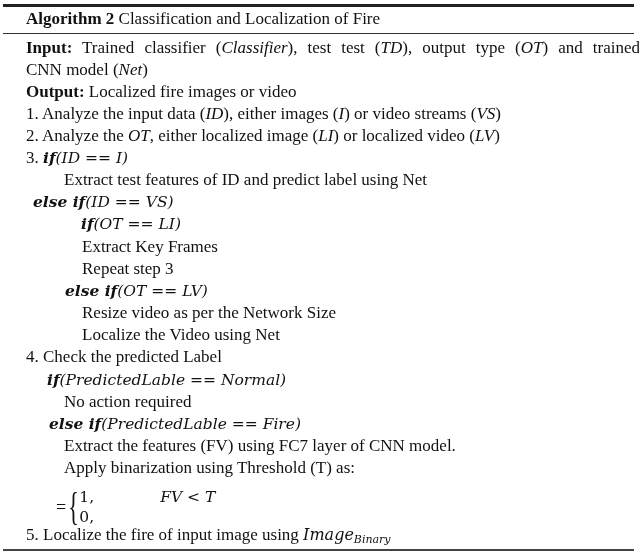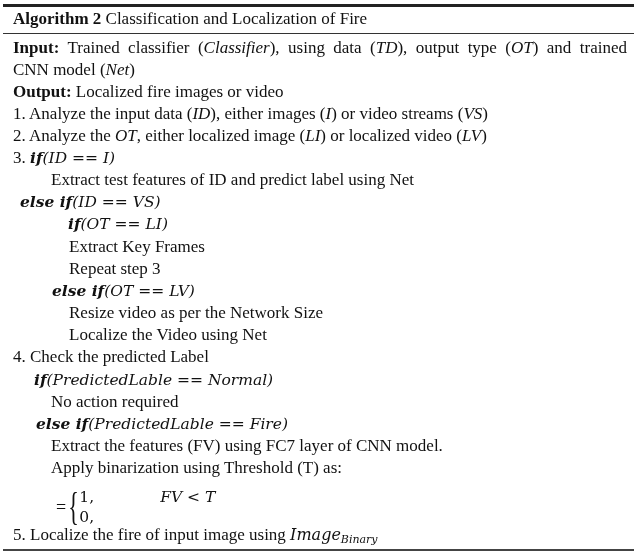--- a/index.html
+++ b/index.html
@@ -2,21 +2,21 @@
 <html><head>
 <meta charset="utf-8">
 <style>
   html, body { margin: 0; padding: 0; background: #ffffff; }
   body { width: 639px; height: 553px; position: relative; overflow: hidden;
          font-family: "Liberation Serif", "DejaVu Serif", serif; color: #111; }
   .rule { position: absolute; left: 3px; width: 631px; background: #222; }
   .rule.top { top: 4px; height: 3px; }
   .rule.mid { top: 33px; height: 1px; background: #333; }
   .rule.bot { top: 549px; height: 2px; background: #444; }
-  .line { position: absolute; white-space: nowrap; font-size: 17px; line-height: 22px; }
+  .line { position: absolute; white-space: nowrap; font-size: 17px; line-height: 22px; margin-left: 13px; }
   .title { left: 13px; top: 8px; font-size: 17px; }
   .b { font-weight: bold; }
   .i { font-style: italic; }
   .math { font-family: "DejaVu Serif", serif; font-style: italic; font-size: 15.5px; }
   .kw { font-family: "DejaVu Serif", serif; font-style: italic; font-weight: bold; font-size: 15.5px; }
   .justify { left: 13px; width: 614px; text-align: justify; text-align-last: justify; }
   sub.msub { font-family: "DejaVu Serif", serif; font-style: italic; font-size: 11px; vertical-align: -3px; }
   .eq { position: absolute; left: 51px; top: 485px; height: 44px; display: flex; align-items: center; }
   .eq .lhs { font-family: "DejaVu Serif", serif; font-style: italic; font-size: 16px; }
   .eq .eqsign { font-size: 18px; margin: 0 4px 0 5px; }
@@ -35,21 +35,21 @@
 
   <div class="line title">
     <span class="b">Algorithm 2</span>
     <span>Classification and Localization of Fire</span>
   </div>
 
   <div class="rule mid"></div>
 
   <div class="line justify" style="top:37px;">
     <span class="b">Input:</span>
-    <span>Trained classifier (</span><span class="i">Classifier</span><span>), using data (</span><span class="i">TD</span><span>), output type (</span><span class="i">OT</span><span>) and trained</span>
+    <span>Trained classifier (</span><span class="i">Classifier</span><span>), test test (</span><span class="i">TD</span><span>), output type (</span><span class="i">OT</span><span>) and trained</span>
   </div>
   <div class="line" style="left:13px; top:59px;">
     <span>CNN model (</span><span class="i">Net</span><span>)</span>
   </div>
 
   <div class="line" style="left:13px; top:81px;">
     <span class="b">Output:</span>
     <span>Localized fire images or video</span>
   </div>
 

